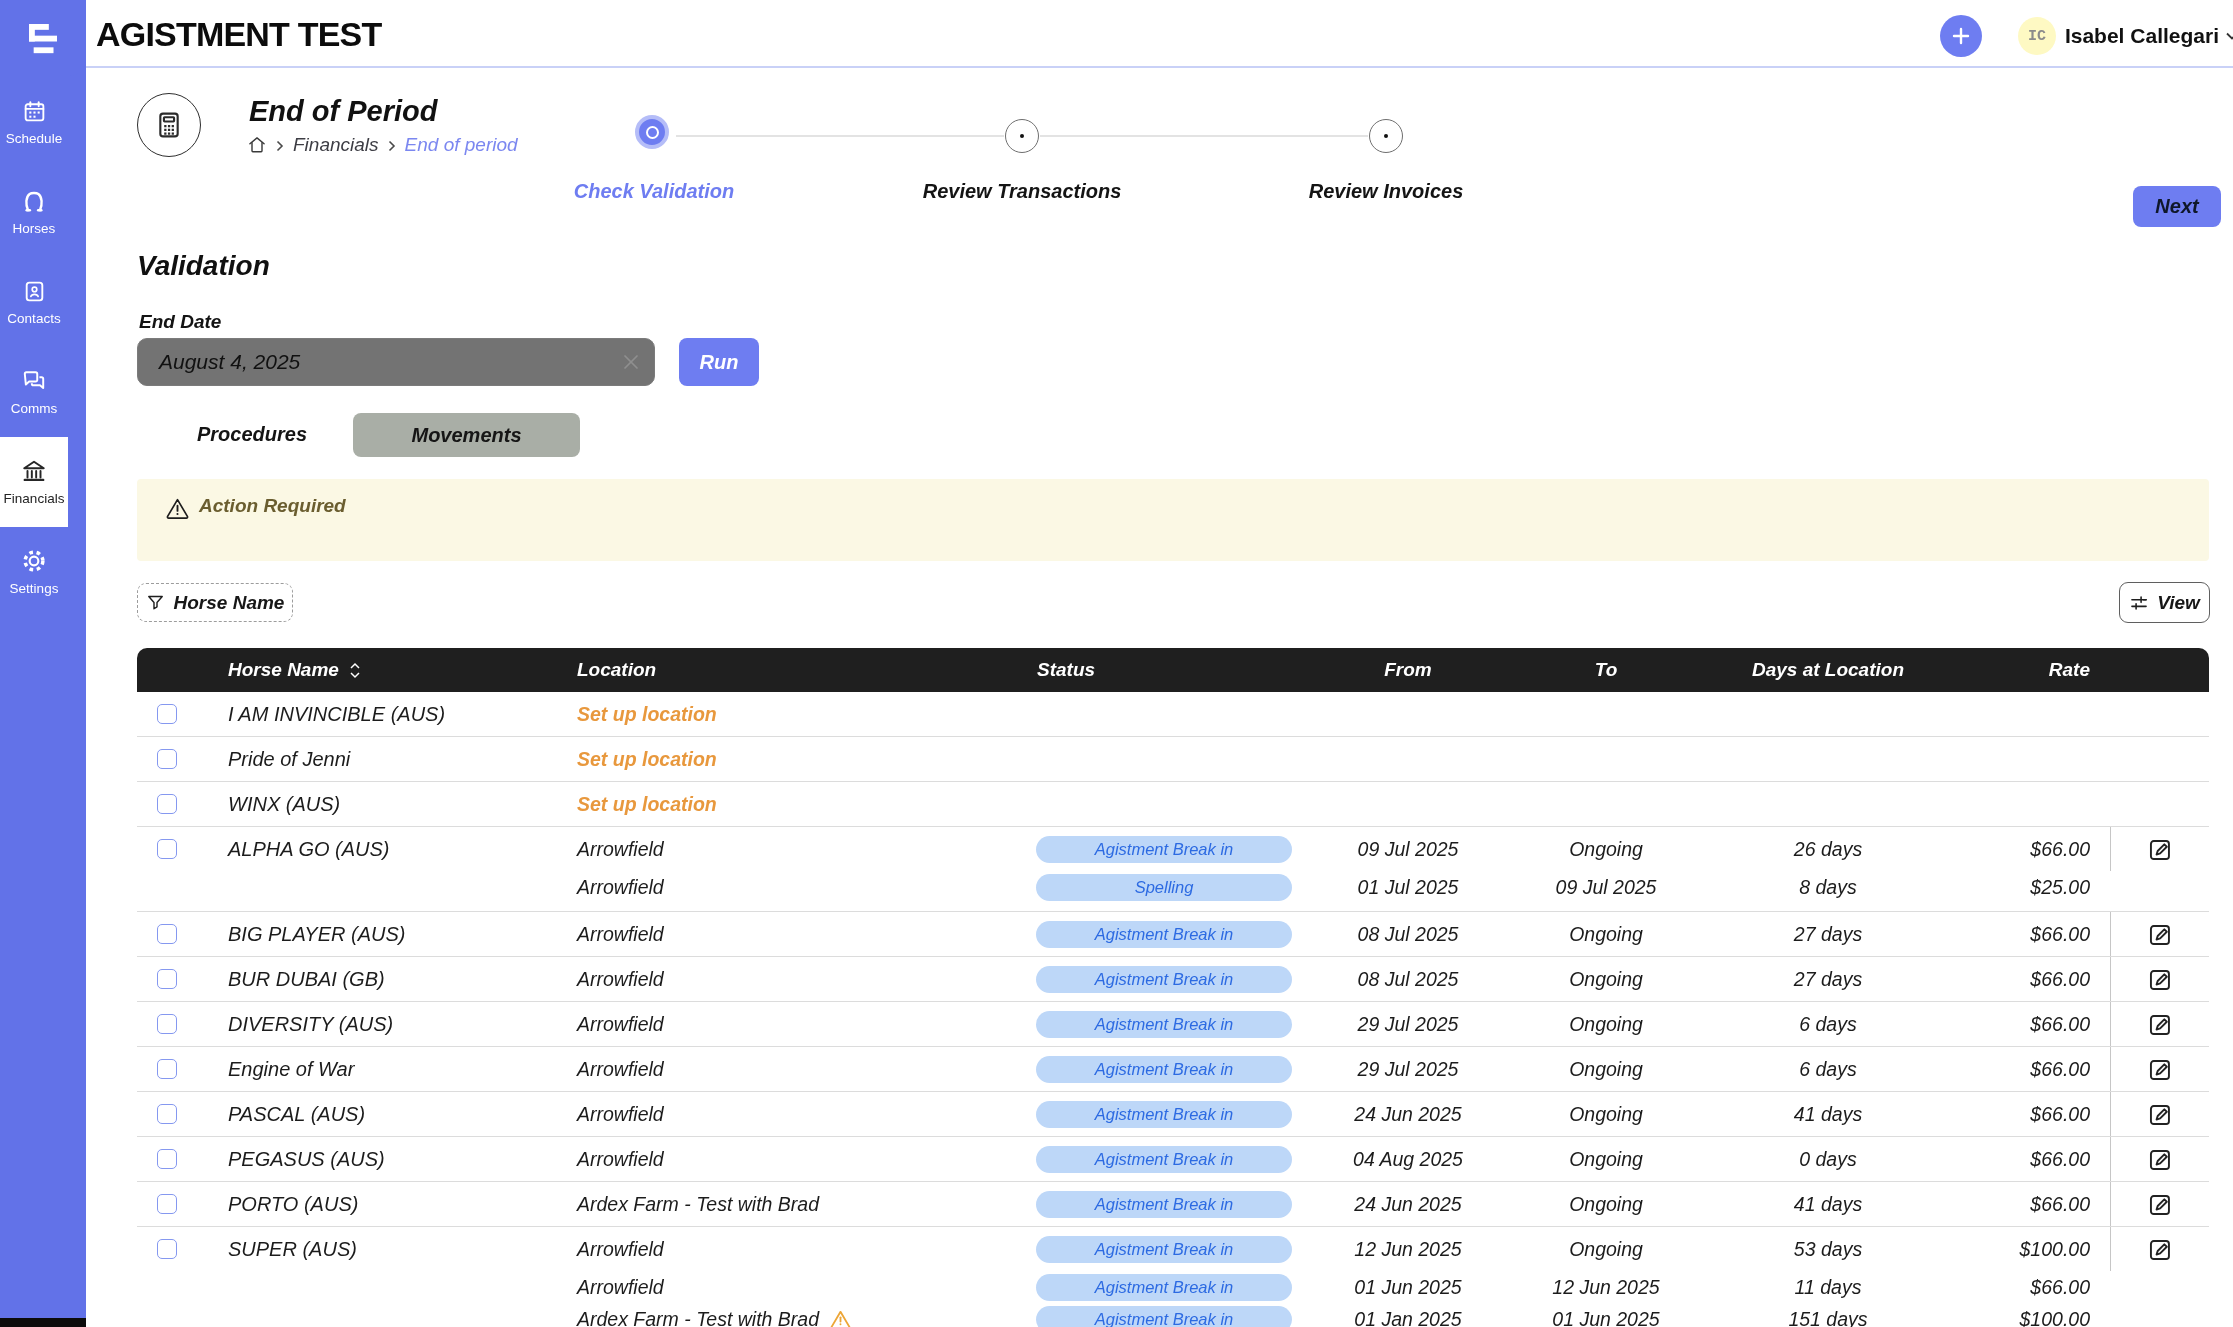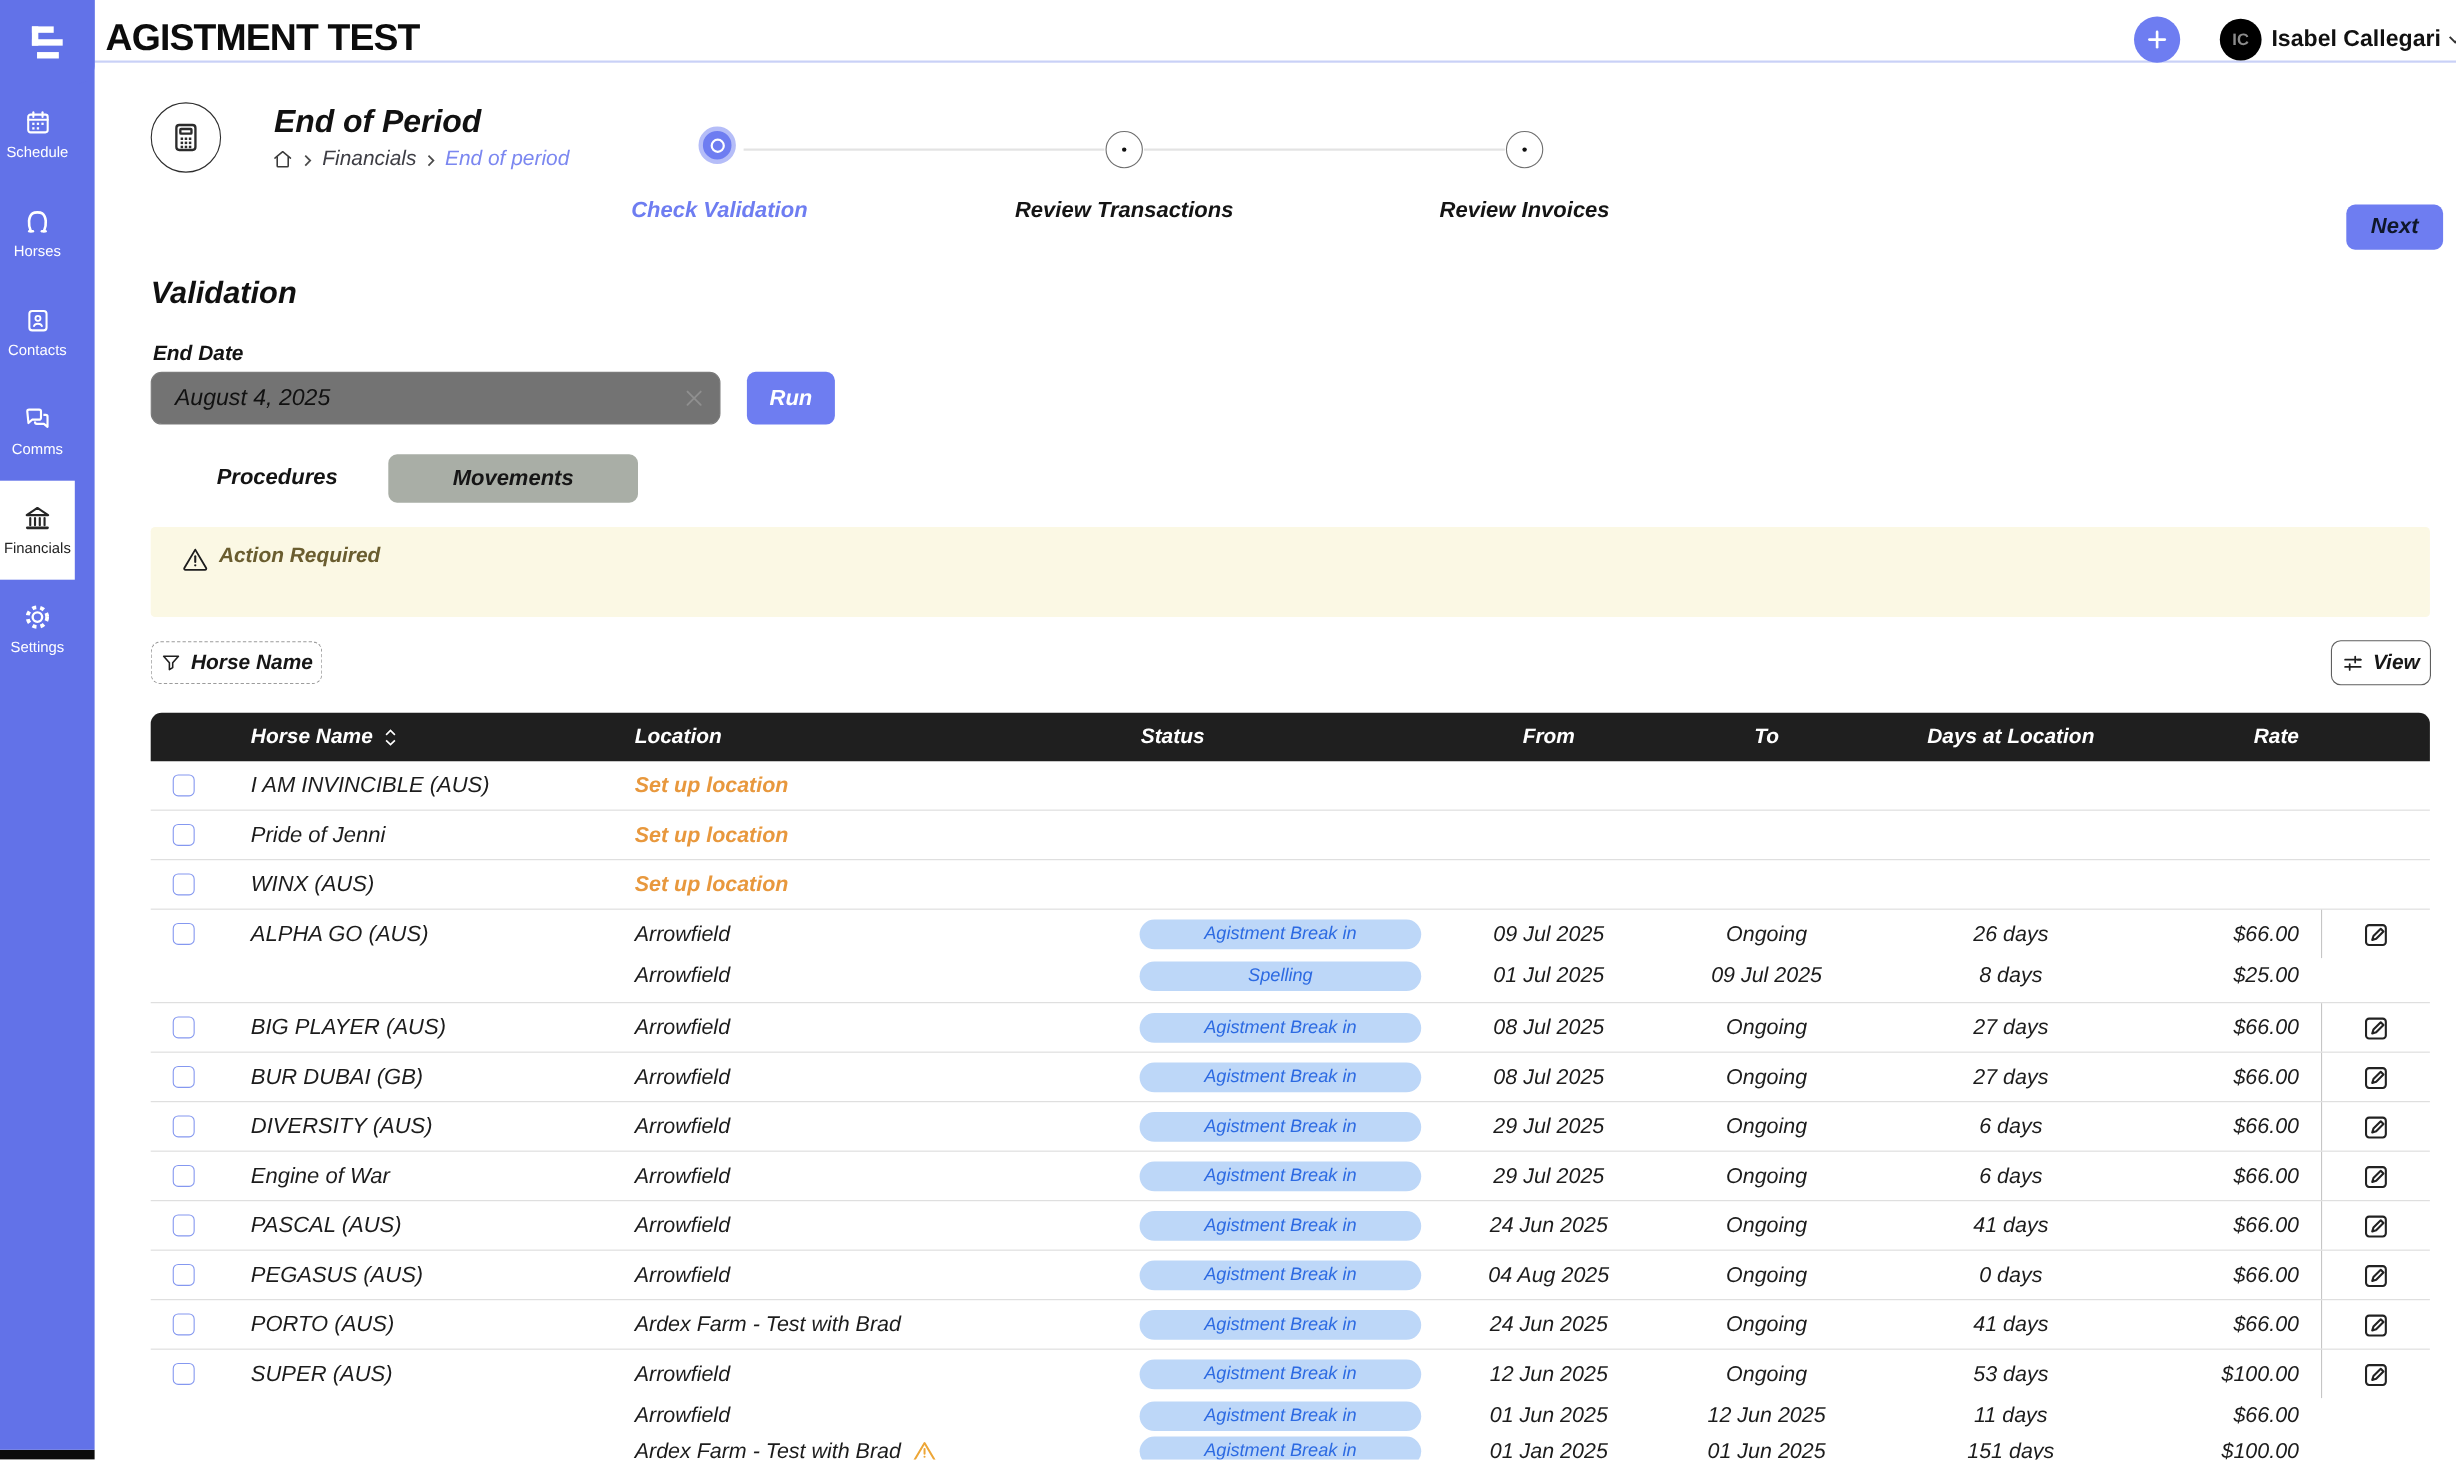--- a/index.html
+++ b/index.html
@@ -10,25 +10,25 @@
   
   .sidebar { position:absolute; left:0; top:0; width:86px; height:1318px; background:#6272e8; z-index:5; }
   .logo-tile { position:absolute; left:0; top:0; width:86px; height:76px; background:#6272e8; border-radius:0 0 16px 0; display:flex; align-items:center; justify-content:center; z-index:6; }
   .bottom-strip { position:absolute; left:0; top:1318px; width:86px; height:9px; background:#0b0b0b; }
   .nav { position:absolute; left:0; top:77px; width:68px; display:flex; flex-direction:column; }
   .nav-item { height:90px; display:flex; flex-direction:column; align-items:center; justify-content:center; gap:7px; color:#fff; font-size:13.5px; cursor:pointer; }
   .nav-item .nico { width:26px; height:26px; display:flex; align-items:center; justify-content:center; }
   .nav-item.active { background:#fff; color:#232323; }
 
   
-  .topbar { position:absolute; left:86px; top:0; width:2147px; height:57px; background:#fff; border-bottom:2px solid #c9d1f7; z-index:4; }
+  .topbar { position:absolute; left:86px; top:0; width:2147px; height:68px; background:#fff; border-bottom:2px solid #c9d1f7; z-index:4; }
   .app-title { position:absolute; left:10px; top:15px; font-size:34px; font-weight:bold; letter-spacing:-0.8px; color:#0c0c0c; white-space:nowrap; }
   .topbar-right { position:absolute; right:0; top:0; height:72px; display:flex; align-items:center; }
   .add-btn { width:42px; height:42px; border-radius:50%; background:#6e7df1; border:none; display:flex; align-items:center; justify-content:center; cursor:pointer; margin-right:36px; }
-  .avatar { width:38px; height:38px; border-radius:50%; background:#000000; color:#8b8b8b; font-size:15px; font-weight:bold; display:flex; align-items:center; justify-content:center; margin-right:9px; }
+  .avatar { width:38px; height:38px; border-radius:50%; background:#fef9c3; color:#8b8b8b; font-size:15px; font-weight:bold; display:flex; align-items:center; justify-content:center; margin-right:9px;font-family:Liberation Mono, monospace; }
   .user-name { font-size:21px; font-weight:bold; color:#111; white-space:nowrap; }
   .user-caret { margin-left:6px; margin-right:-6px; display:flex; align-items:center; }
 
   
   .page-icon { left:137px; top:93px; width:64px; height:64px; border:1.6px solid #2e2e2e; border-radius:50%; display:flex; align-items:center; justify-content:center; background:#fff; }
   .page-title { left:249px; top:95px; font-size:29px; font-weight:bold; color:#111; }
   .breadcrumb { left:247px; top:134px; display:flex; align-items:center; gap:9px; font-size:19px; color:#3d3d44; }
   .crumb-current { color:#7b87f0; }
   .crumb-sep { display:flex; align-items:center; padding-top:2px; }
 

